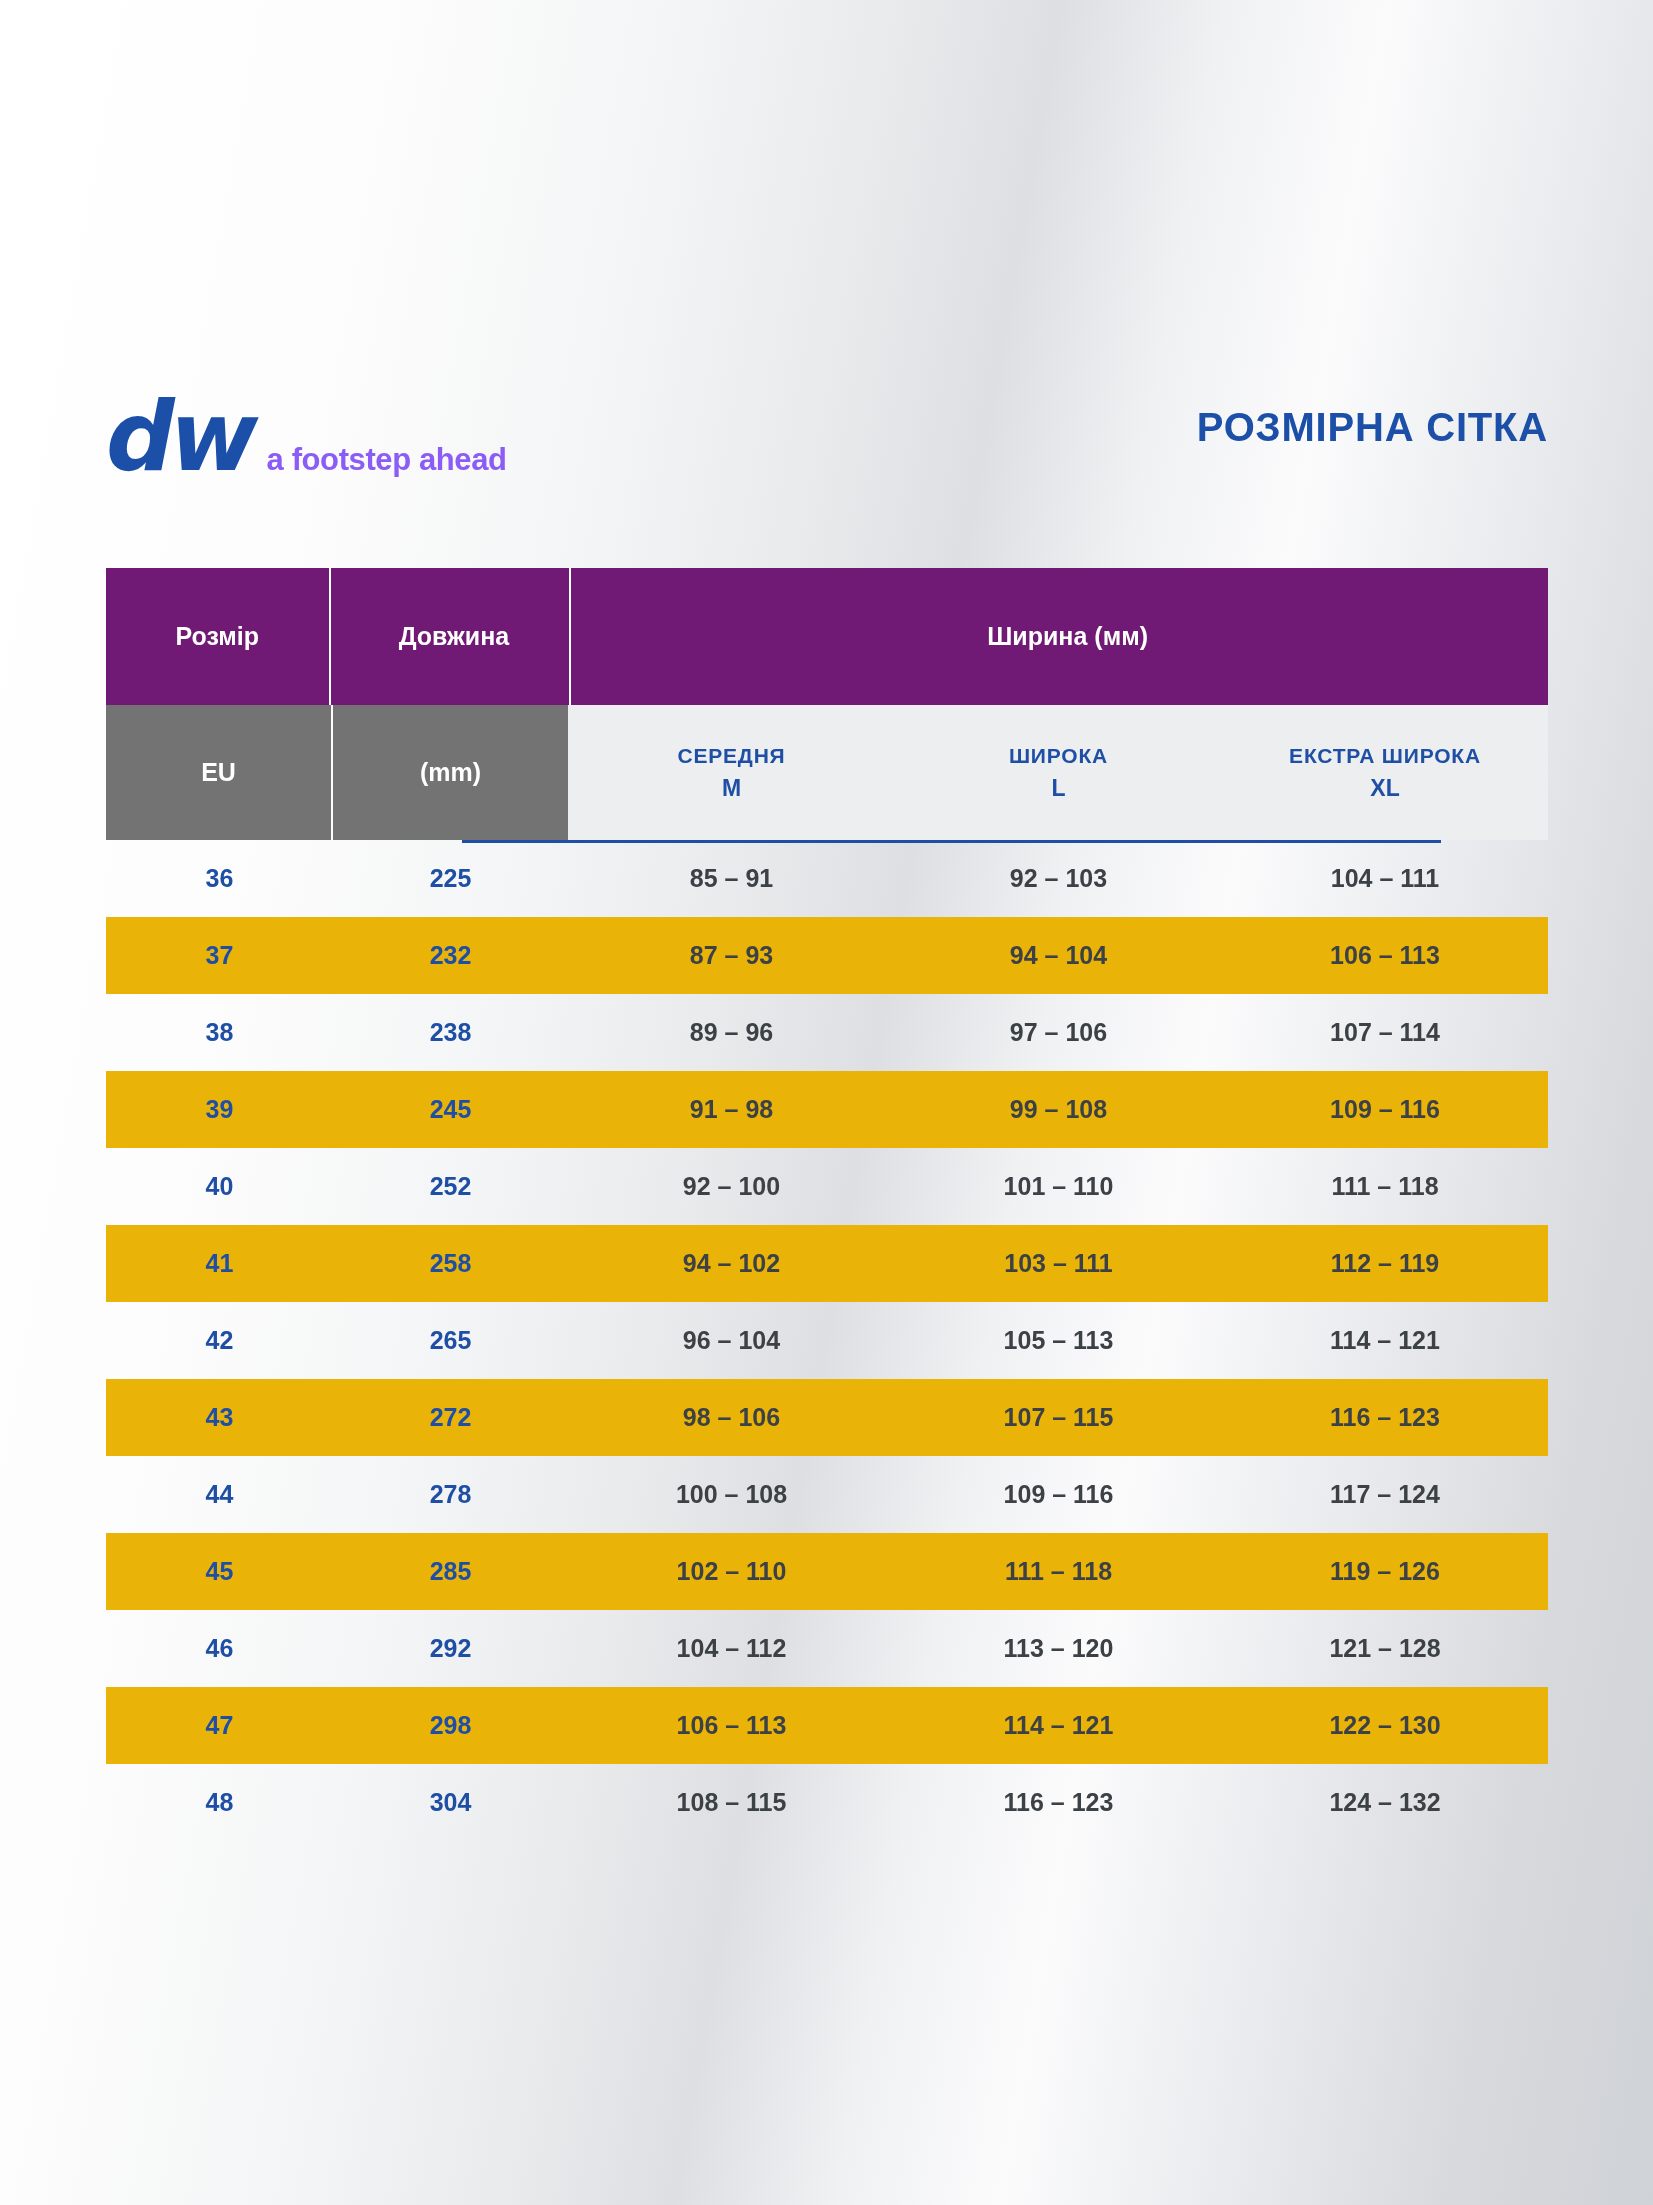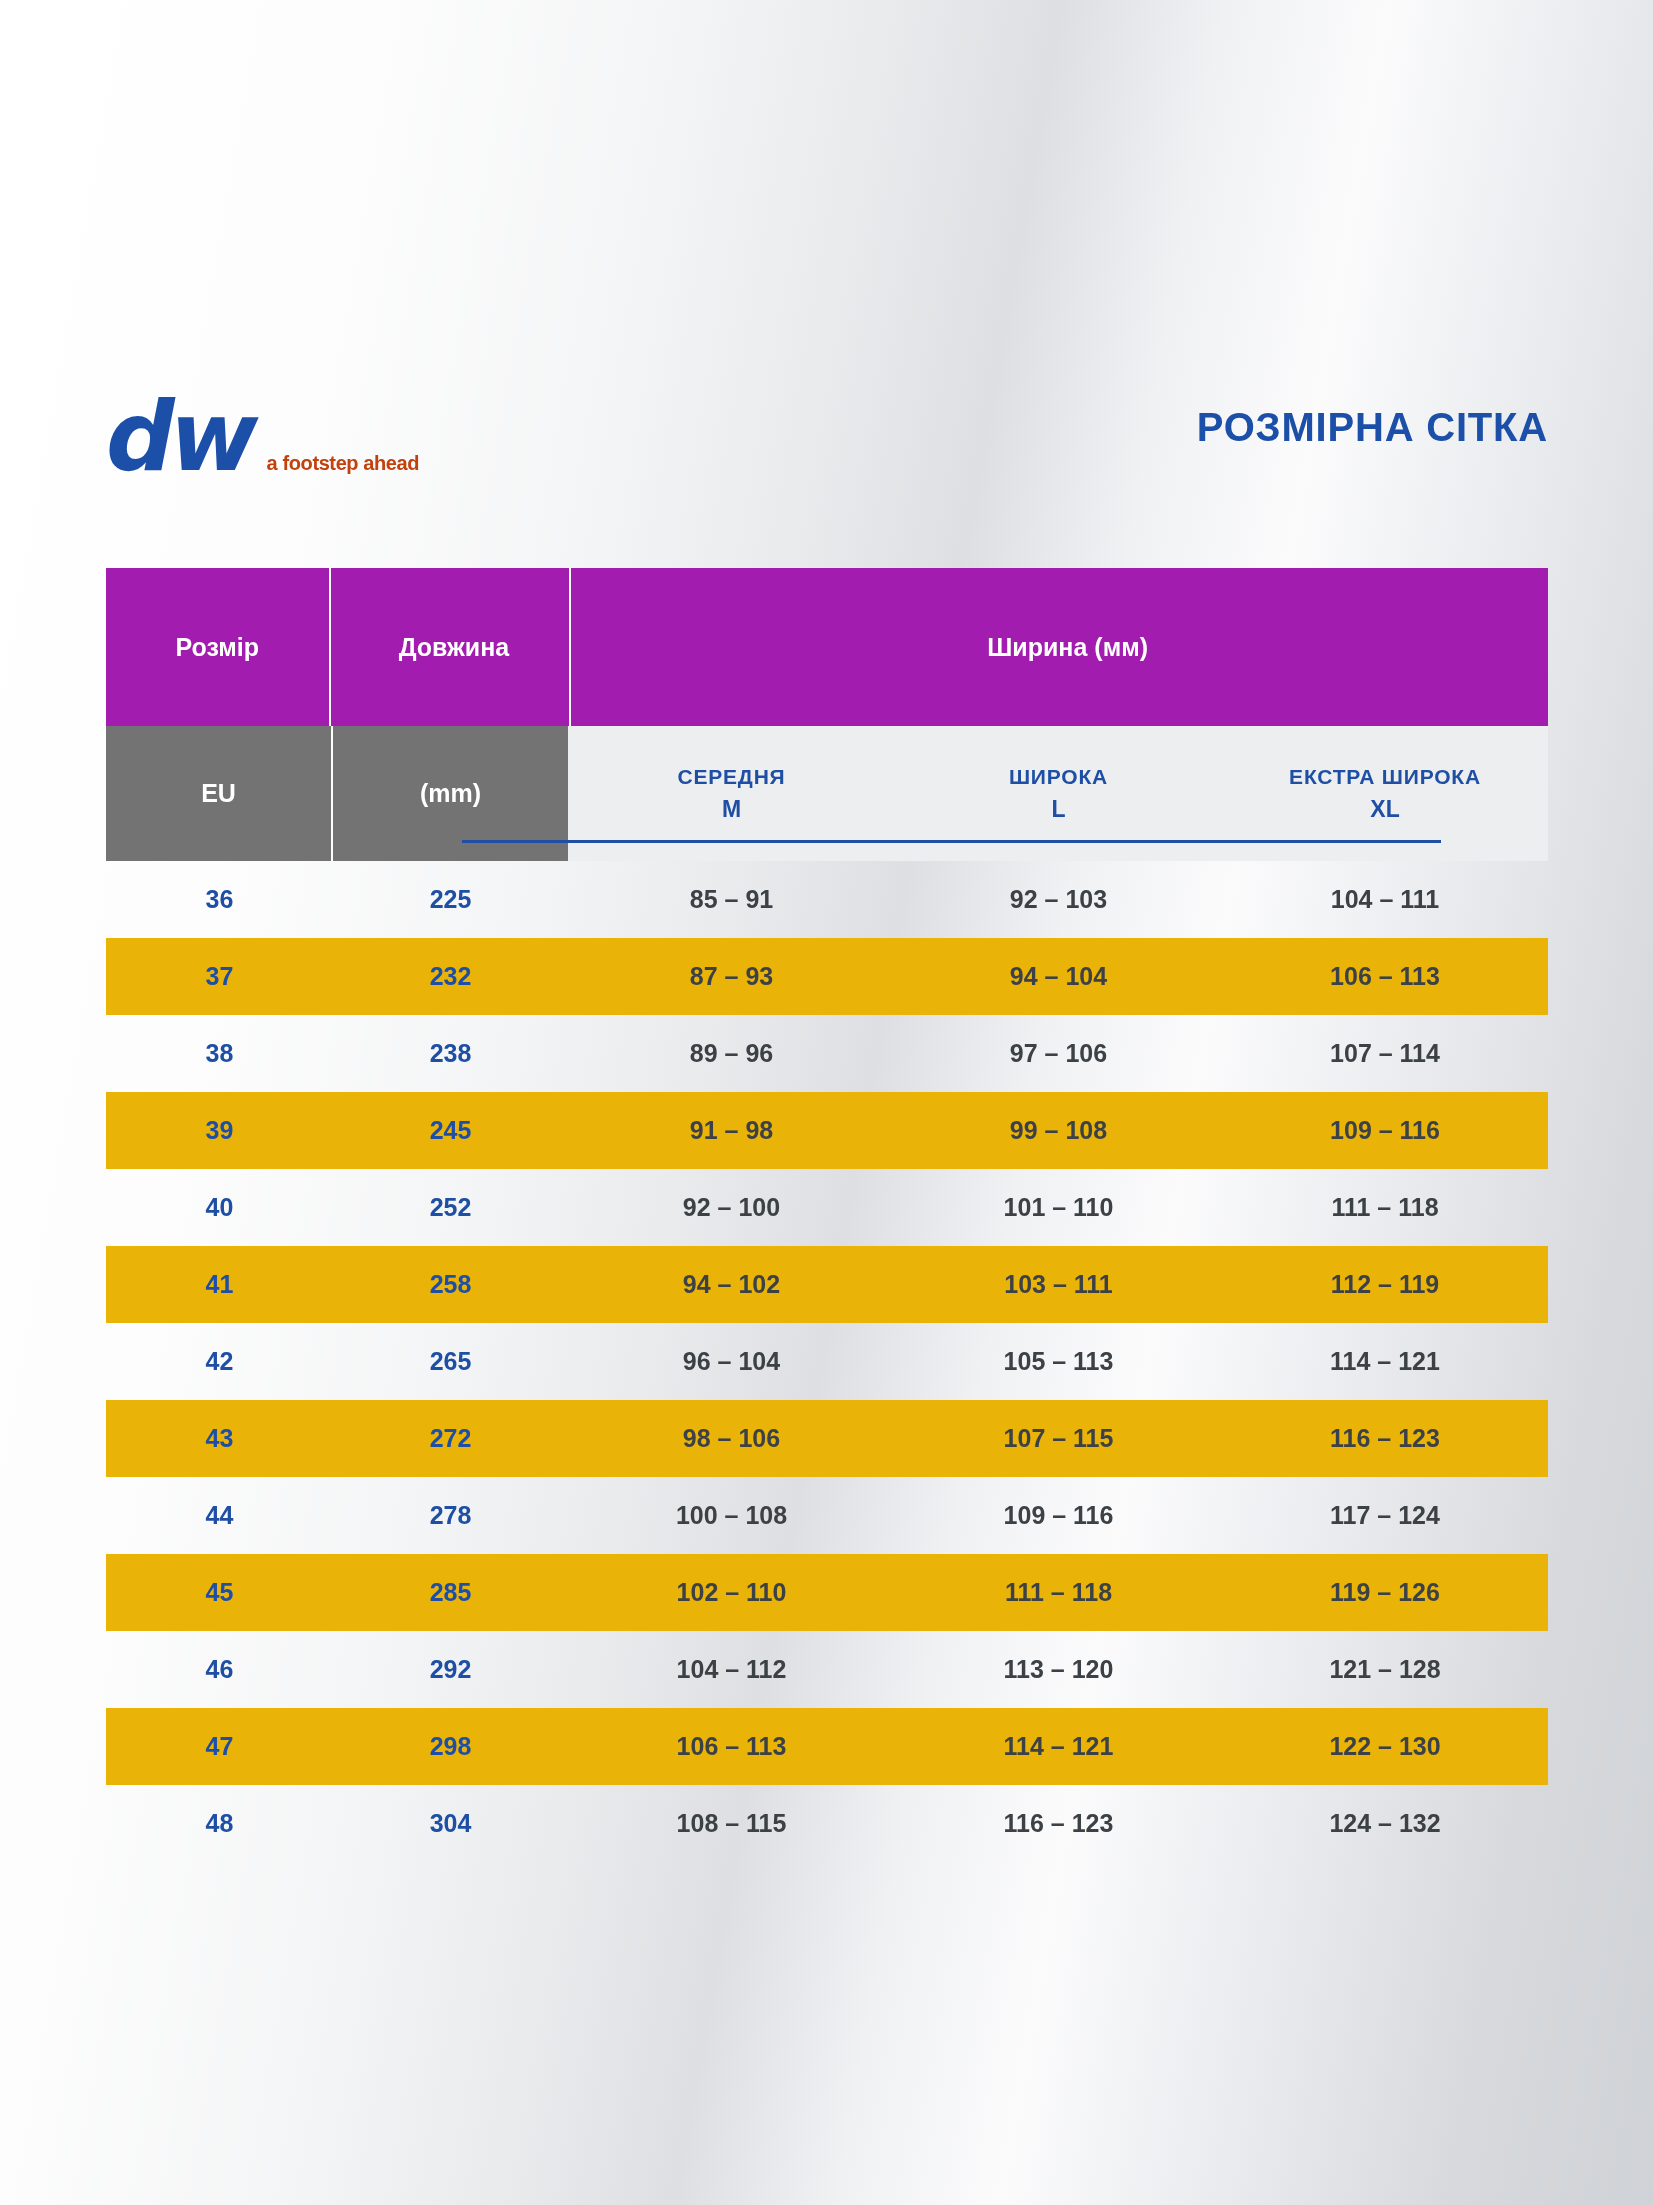--- a/index.html
+++ b/index.html
@@ -50,22 +50,22 @@
     font-weight: 700;
     font-style: italic;
     font-size: 96px;
     line-height: 1;
     color: #1b4fa8;
     letter-spacing: -4.9px;
   }
   .tagline {
     font-family: "Liberation Sans", sans-serif;
     font-weight: 700;
-    font-size: 20px;
-    color: #c2410c;
+    font-size: 31px;
+    color: #8b5cf6;
     letter-spacing: -0.4px;
   }
   .doc-title {
     position: absolute;
     right: 0;
     top: 21px;
     font-family: "Liberation Sans", sans-serif;
     font-weight: 700;
     font-size: 40px;
     letter-spacing: 0.8px;
@@ -84,22 +84,22 @@
     display: flex;
     width: 100%;
   }
   .c1 { width: 227px; }
   .c2 { width: 235px; }
   .c3 { width: 327px; }
   .c4 { width: 327px; }
   .c5 { width: 326px; }
 
   .head-top {
-    height: 158px;
-    background: #a21caf;
+    height: 137px;
+    background: #701a75;
     gap: 8px;
   }
   .head-top .cell {
     display: flex;
     align-items: center;
     justify-content: center;
     color: #ffffff;
     font-weight: 700;
     font-size: 25px;
     height: 100%;

